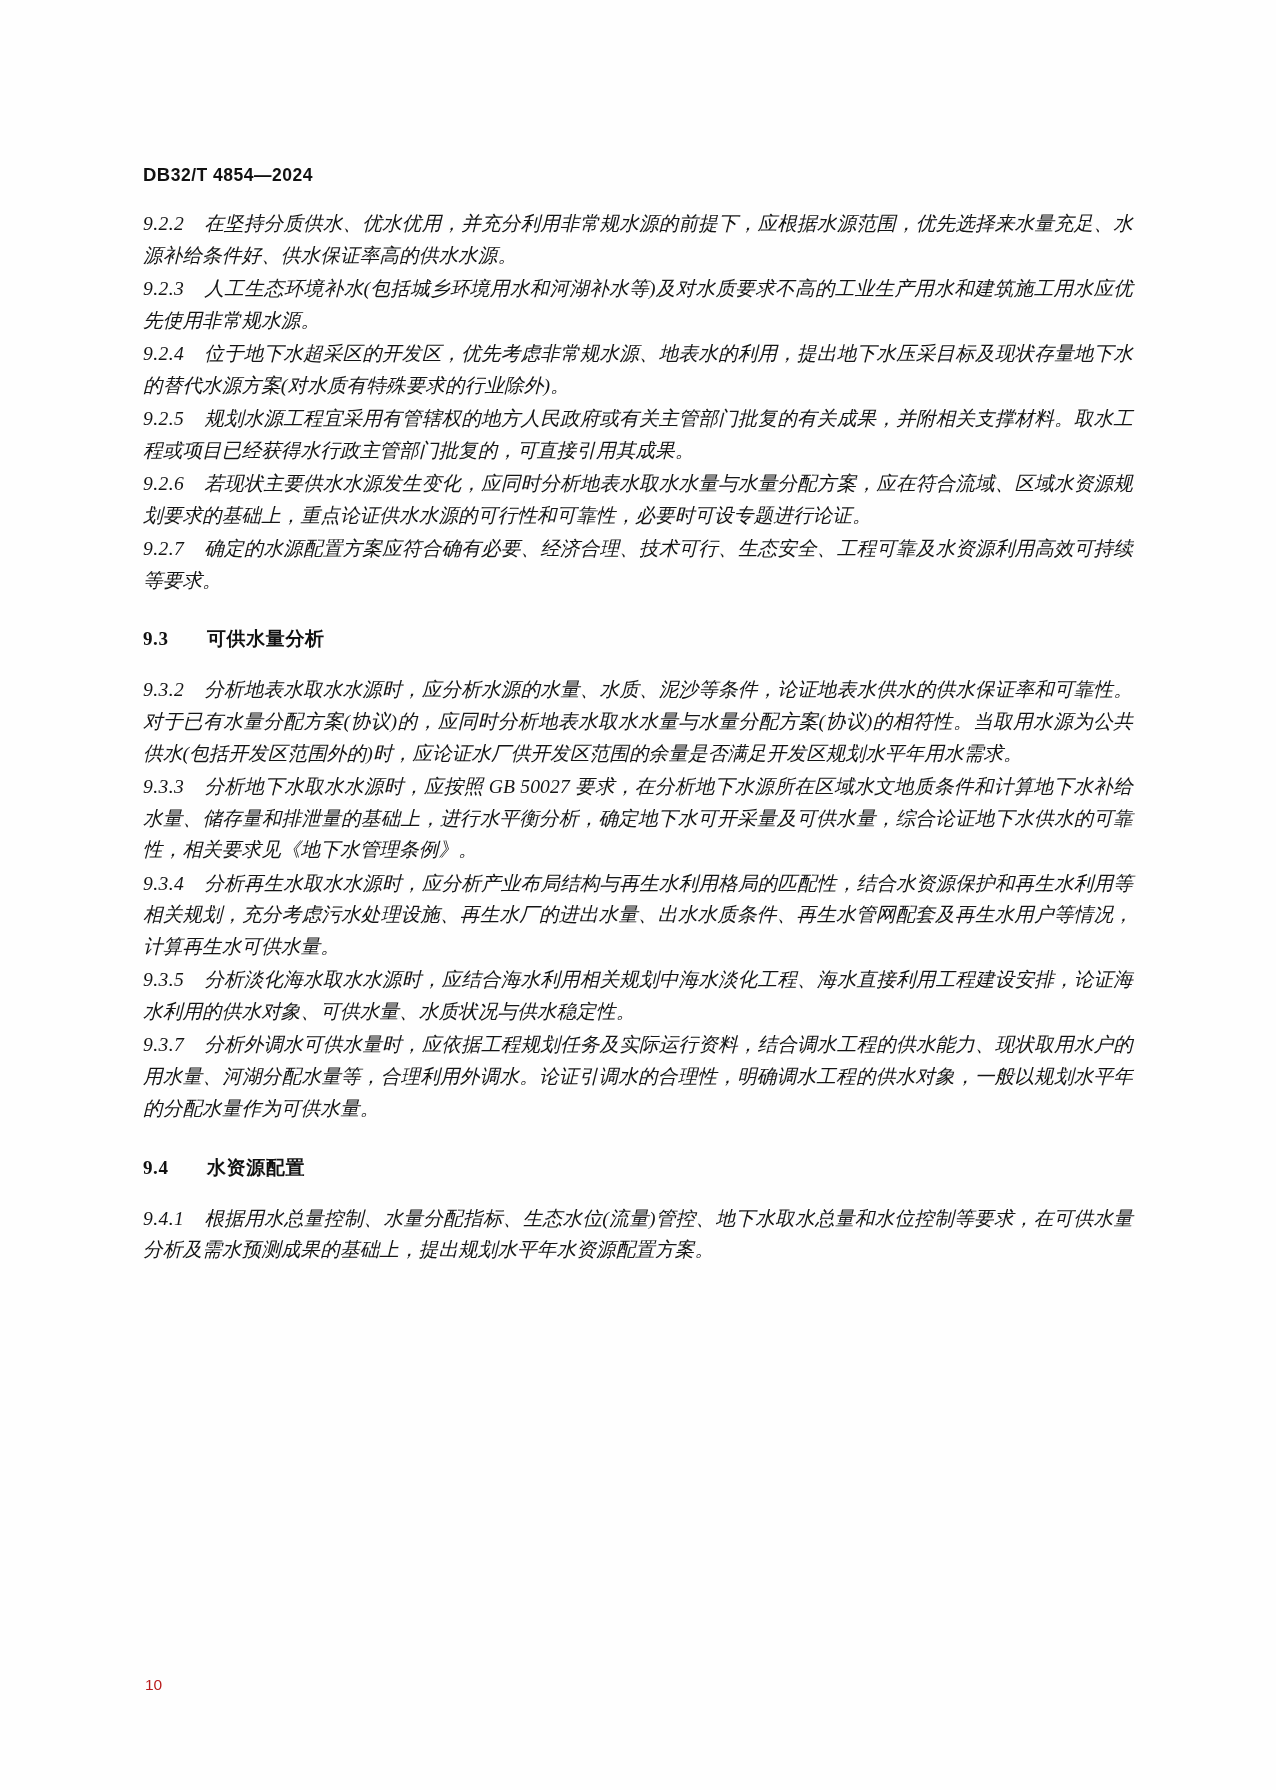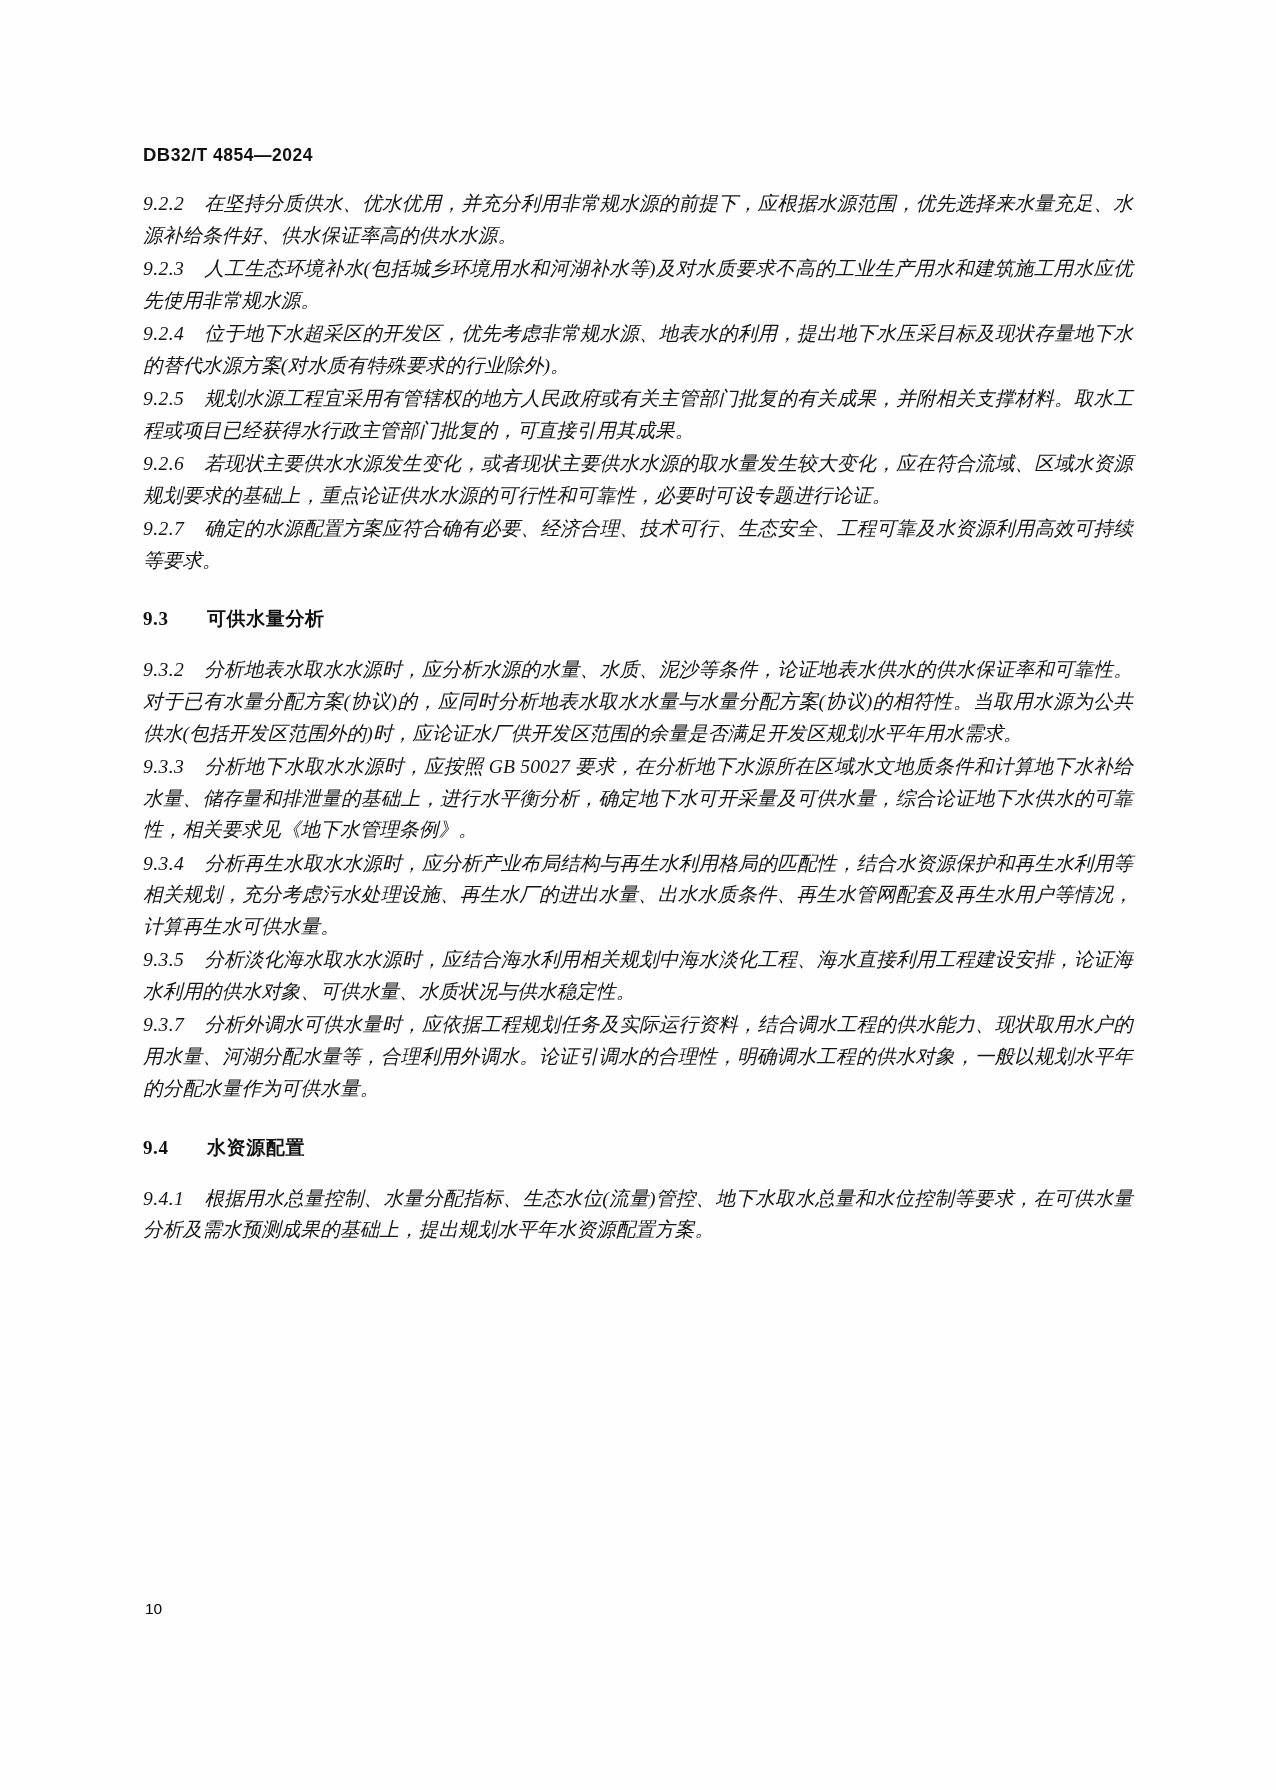--- a/index.html
+++ b/index.html
@@ -18,21 +18,21 @@
   .page {
     position: absolute;
     left: 0; top: 0;
     width: 1276px;
     height: 1790px;
     background: #fefefe;
   }
   .content {
     position: absolute;
     left: 143px;
-    top: 144px;
+    top: 164px;
     width: 990px;
   }
   .header-std {
     font-family: "Liberation Sans", "DejaVu Sans", sans-serif;
     font-weight: bold;
     font-size: 17.5px;
     letter-spacing: 0.5px;
     color: #111;
     margin: 0 0 22px 0;
   }
@@ -64,24 +64,24 @@
     letter-spacing: 0.6px;
     color: #111;
   }
   h2.clause .cnum {
     display: inline-block;
     width: 64px;
   }
   .footer-page {
     position: absolute;
     left: 145px;
-    top: 1600px;
+    top: 1676px;
     font-family: "Liberation Sans", "DejaVu Sans", sans-serif;
     font-size: 15.5px;
-    color: #000000;
+    color: #b91c1c;
   }
 </style>
 </head>
 <body>
 
 <div class="page">
 
   <div class="content">
 
     <div class="header-std">
@@ -98,21 +98,21 @@
 
     <p class="para">
       <span class="num">9.2.4</span><span class="gap"></span><span>位于地下水超采区的开发区，优先考虑非常规水源、地表水的利用，提出地下水压采目标及现状存量地下水的替代水源方案(对水质有特殊要求的行业除外)。</span>
     </p>
 
     <p class="para">
       <span class="num">9.2.5</span><span class="gap"></span><span>规划水源工程宜采用有管辖权的地方人民政府或有关主管部门批复的有关成果，并附相关支撑材料。取水工程或项目已经获得水行政主管部门批复的，可直接引用其成果。</span>
     </p>
 
     <p class="para">
-      <span class="num">9.2.6</span><span class="gap"></span><span>若现状主要供水水源发生变化，或者现状主要供水水源的取水量发生较大变化，应在符合流域、区域水资源规划要求的基础上，重点论证供水水源的可行性和可靠性，必要时可设专题进行论证。</span>
+      <span class="num">9.2.6</span><span class="gap"></span><span>若现状主要供水水源发生变化，应同时分析地表水取水水量与水量分配方案，应在符合流域、区域水资源规划要求的基础上，重点论证供水水源的可行性和可靠性，必要时可设专题进行论证。</span>
     </p>
 
     <p class="para">
       <span class="num">9.2.7</span><span class="gap"></span><span>确定的水源配置方案应符合确有必要、经济合理、技术可行、生态安全、工程可靠及水资源利用高效可持续等要求。</span>
     </p>
 
     <h2 class="clause">
       <span class="cnum">9.3</span><span>可供水量分析</span>
     </h2>
 

